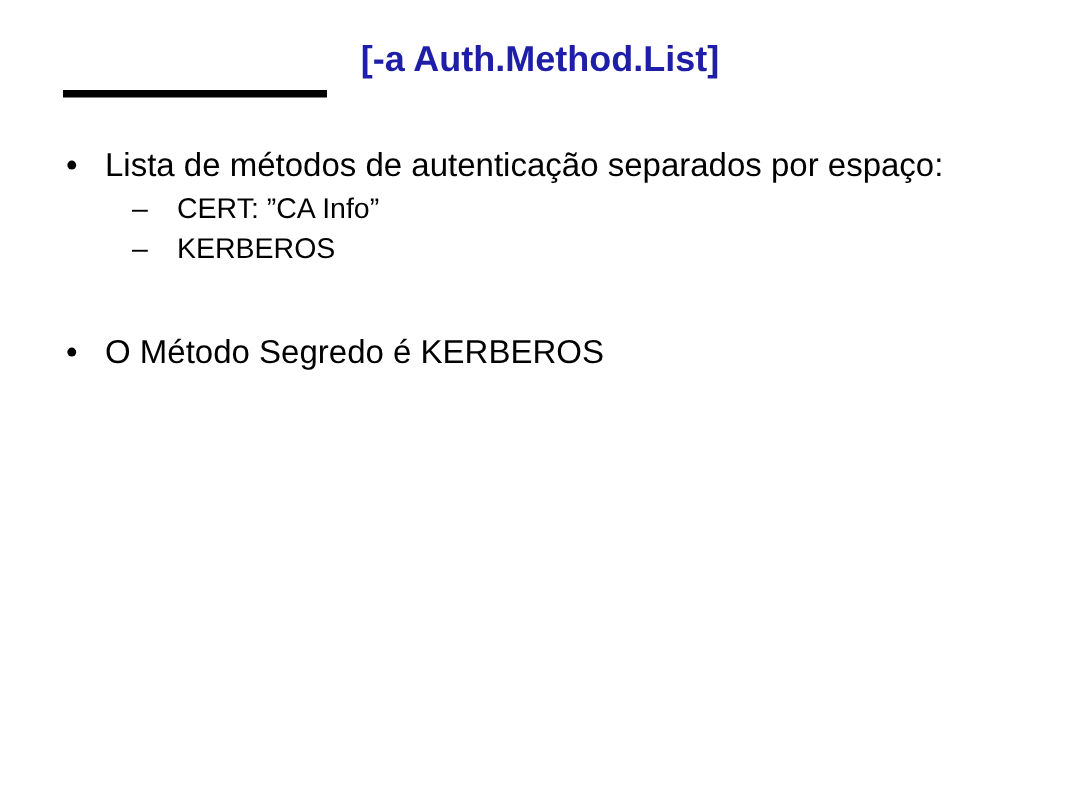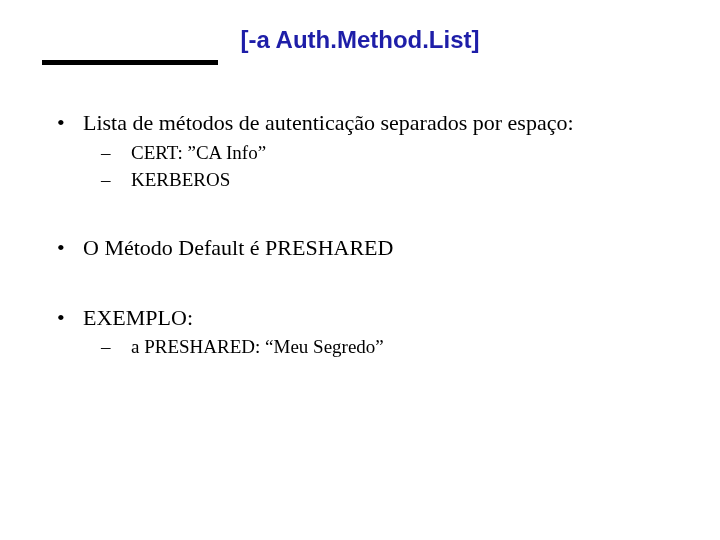--- a/index.html
+++ b/index.html
@@ -39,23 +39,22 @@
   .content {
     position: absolute;
     top: 96px;
     left: 42px;
     right: 30px;
     font-size: 22px;
     line-height: 1.25;
   }
   ul.level1 {
     list-style: none;
-    margin: 13px;
+    margin: 0;
     padding: 0;
-    font-family: Liberation Serif, serif;
   }
   ul.level1 > li {
     position: relative;
     padding-left: 28px;
     margin-bottom: 6px;
   }
   ul.level1 > li::before {
     content: "•";
     position: absolute;
     left: 2px;
@@ -97,28 +96,22 @@
         <span>Lista de métodos de autenticação separados por espaço:</span>
         <ul class="level2">
           <li>CERT: ”CA Info”</li>
           <li>KERBEROS</li>
         </ul>
       </li>
 
       <div class="spacer-lg"></div>
 
       <li>
-        <span>O Método Default é PRESHARED</span>
+        <span>O Método Segredo é KERBEROS</span>
       </li>
 
       <div class="spacer-lg"></div>
 
-      <li>
-        <span>EXEMPLO:</span>
-        <ul class="level2">
-          <li>a PRESHARED: “Meu Segredo”</li>
-        </ul>
-      </li>
 
     </ul>
   </div>
 
 </div>
 
 </body></html>

